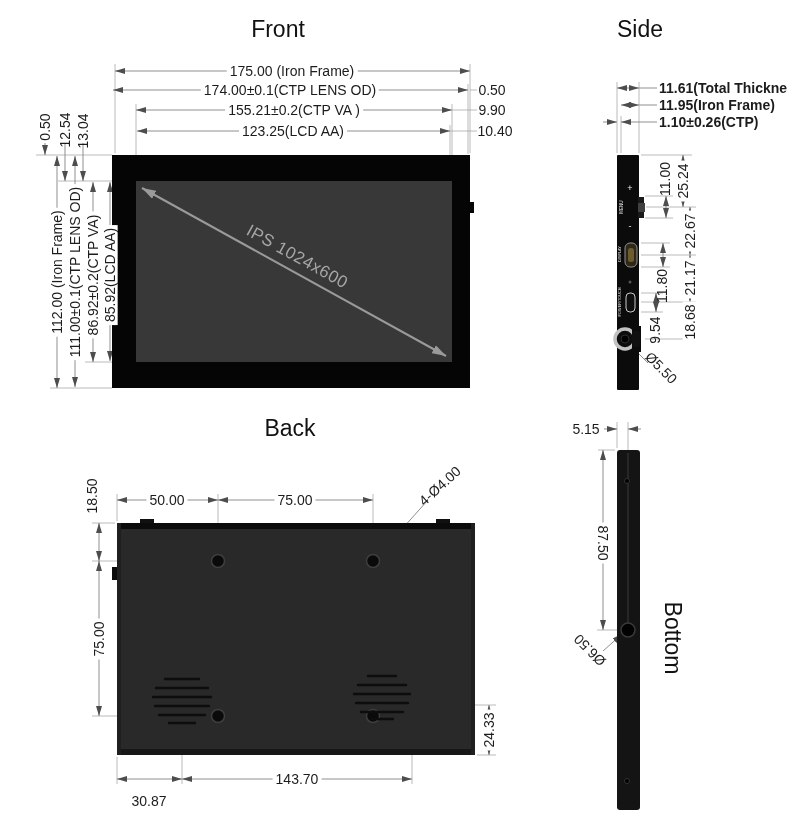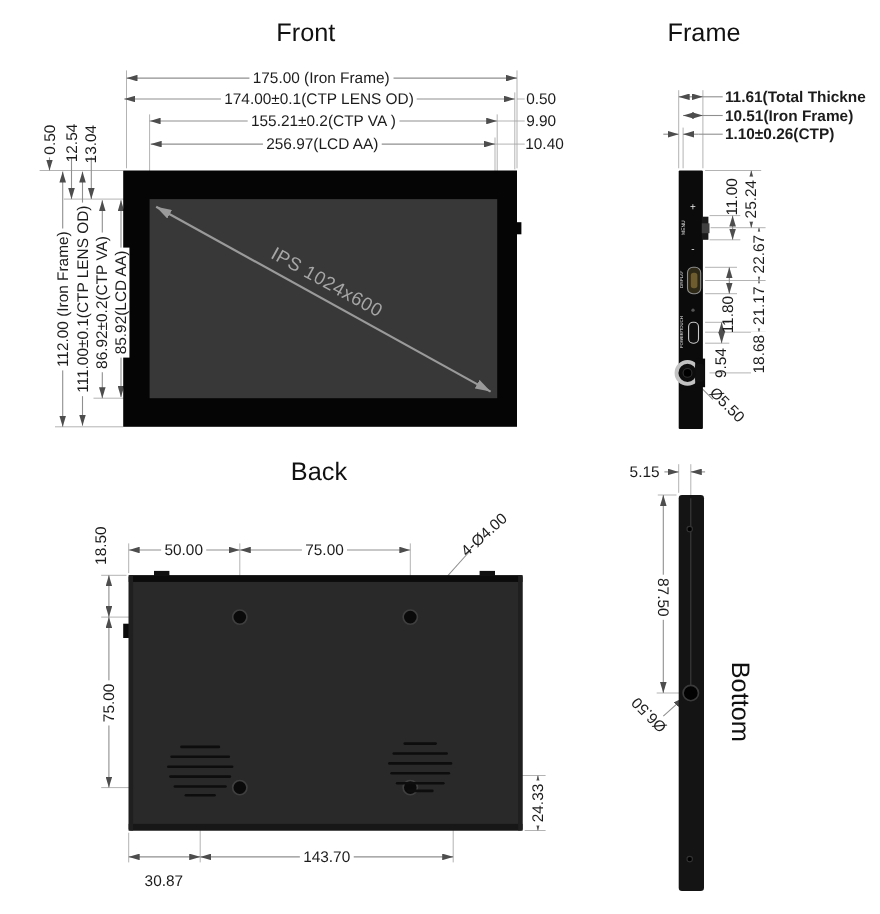--- a/index.html
+++ b/index.html
@@ -184,36 +184,36 @@
     <line x1="628" y1="453" x2="628" y2="626" stroke="#4a4a4a" stroke-width="0.75"></line>
     <circle cx="627" cy="481" r="2.5" fill="#000" stroke="#333" stroke-width="1"></circle>
     <circle cx="628" cy="630" r="7" fill="#020202" stroke="#3a3a3a" stroke-width="1.5"></circle>
     <circle cx="627" cy="781" r="2.5" fill="#000" stroke="#333" stroke-width="1"></circle>
   </svg>
 
   <span class="lbl title" style="left:278px;top:29px">Front</span>
   <span class="lbl bg" style="left:292px;top:71px">175.00 (Iron Frame)</span>
   <span class="lbl bg" style="left:290px;top:90px">174.00±0.1(CTP LENS OD)</span>
   <span class="lbl bg" style="left:294px;top:110px">155.21±0.2(CTP VA )</span>
-  <span class="lbl bg" style="left:293px;top:131px">256.97(LCD AA)</span>
+  <span class="lbl bg" style="left:293px;top:131px">123.25(LCD AA)</span>
   <span class="lbl" style="left:492px;top:90px">0.50</span>
   <span class="lbl" style="left:492px;top:110px">9.90</span>
   <span class="lbl" style="left:495px;top:131px">10.40</span>
   <span class="lbl r-ccw" style="left:45px;top:127px">0.50</span>
   <span class="lbl r-ccw" style="left:65px;top:130px">12.54</span>
   <span class="lbl r-ccw" style="left:83px;top:131px">13.04</span>
   <span class="lbl bg r-ccw" style="left:57px;top:272px">112.00 (Iron Frame)</span>
   <span class="lbl bg r-ccw" style="left:75px;top:272px">111.00±0.1(CTP LENS OD)</span>
   <span class="lbl bg r-ccw" style="left:93px;top:275px">86.92±0.2(CTP VA)</span>
   <span class="lbl bg r-ccw" style="left:110px;top:275px">85.92(LCD AA)</span>
   <span class="lbl screen-lbl r29" style="left:297px;top:257px">IPS 1024x600</span>
 
-  <span class="lbl title" style="left:640px;top:29px">Frame</span>
+  <span class="lbl title" style="left:640px;top:29px">Side</span>
   <span class="lbl lbl-left" style="left:659px;top:88px">11.61(Total Thickne</span>
-  <span class="lbl lbl-left" style="left:659px;top:105px">10.51(Iron Frame)</span>
+  <span class="lbl lbl-left" style="left:659px;top:105px">11.95(Iron Frame)</span>
   <span class="lbl lbl-left" style="left:659px;top:122px">1.10±0.26(CTP)</span>
   <span class="lbl bg r-ccw" style="left:683px;top:181px">25.24</span>
   <span class="lbl bg r-ccw" style="left:690px;top:231px">22.67</span>
   <span class="lbl bg r-ccw" style="left:690px;top:278px">21.17</span>
   <span class="lbl bg r-ccw" style="left:690px;top:322px">18.68</span>
   <span class="lbl r-ccw" style="left:665px;top:179px">11.00</span>
   <span class="lbl r-ccw" style="left:662px;top:286px">11.80</span>
   <span class="lbl r-ccw" style="left:655px;top:330px">9.54</span>
   <span class="lbl r45" style="left:661px;top:368px">Ø5.50</span>
   <span class="lbl pm" style="left:630px;top:189px">+</span>

